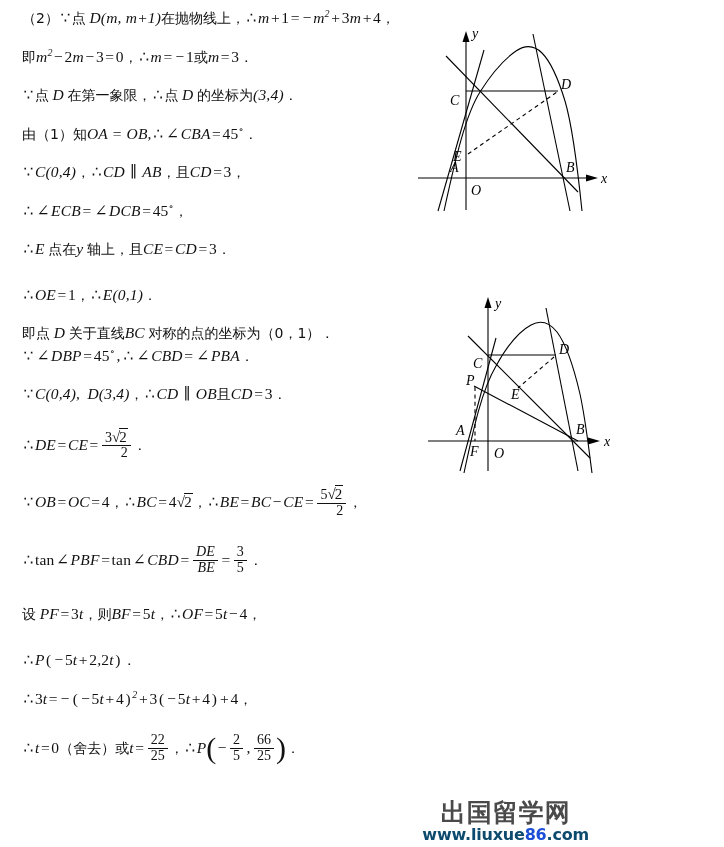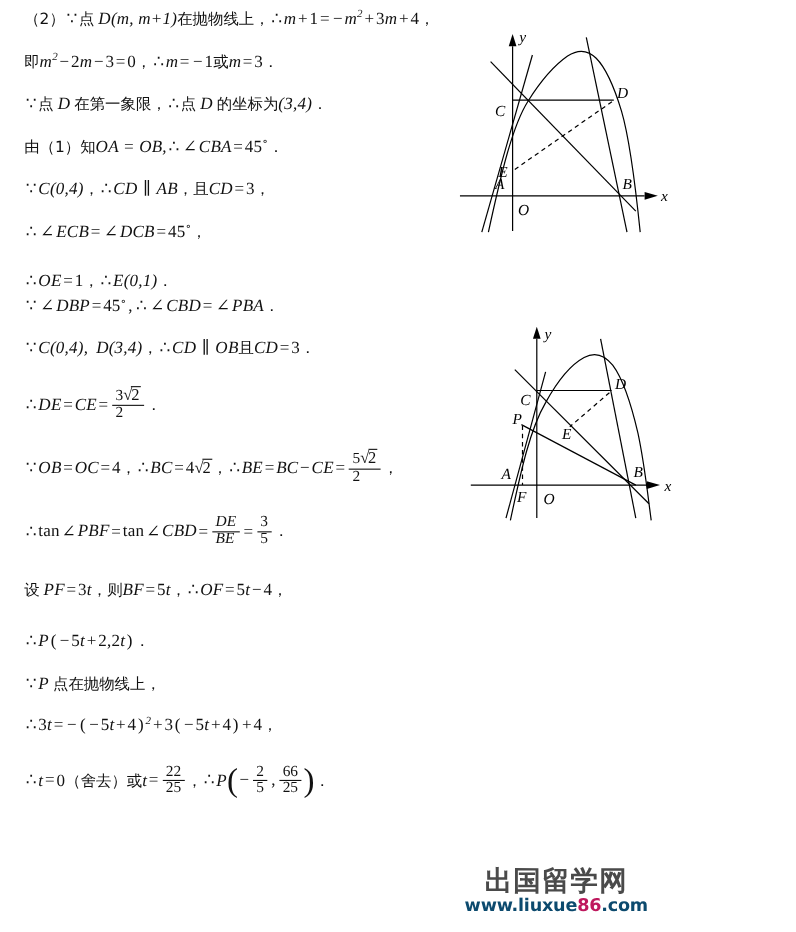--- a/index.html
+++ b/index.html
@@ -72,21 +72,21 @@
   }
   .deg {
     font-size: 10.5px;
     vertical-align: super;
     line-height: 0;
     font-style: normal;
   }
   .frac {
     display: inline-block;
     vertical-align: middle;
-    text-align: left;
+    text-align: right;
     font-style: normal;
     line-height: 1.05;
     margin: 0 2px;
     position: relative;
     top: -1px;
   }
   .frac .num {
     display: block;
     font-size: 14px;
     padding: 0 3px;
@@ -122,21 +122,21 @@
   .figure {
     position: absolute;
   }
   #figure-1 { left: 418px; top: 6px; }
   #figure-2 { left: 418px; top: 286px; }
 
   
   .watermark {
     position: absolute;
     right: 8px;
-    bottom: 16px;
+    bottom: 4px;
     text-align: center;
     line-height: 1;
     user-select: none;
   }
   .wm-cn {
     font-family: "DejaVu Sans", "Liberation Sans", sans-serif;
     font-weight: bold;
     font-size: 25px;
     color: #4a4a4a;
     letter-spacing: 1px;
@@ -144,21 +144,21 @@
   }
   .wm-url {
     font-family: "DejaVu Sans", "Liberation Sans", sans-serif;
     font-weight: bold;
     font-size: 16px;
     letter-spacing: -0.2px;
     display: block;
     margin-top: 2px;
   }
   .wm-url .blue { color: #0c4a6e; }
-  .wm-url .red  { color: #be185d; }
+  .wm-url .red  { color: #1d4ed8; }
 </style>
 </head>
 <body>
 
 <div class="page">
 
   <div class="textcol">
 
     <div class="line">
       <span class="cn">（2）</span><span class="op">∵</span><span class="cn">点</span>&nbsp;<span class="v">D</span><span class="v">(m,  m+1)</span><span class="cn">在抛物线上，</span><span class="op">∴</span><span class="v"><span class="v">m</span><span class="op">+</span><span class="n">1</span><span class="op">=</span><span class="op">−</span><span class="v">m</span><sup class="exp">2</sup><span class="op">+</span><span class="n">3</span><span class="v">m</span><span class="op">+</span><span class="n">4</span></span><span class="cn">，</span>
@@ -178,25 +178,31 @@
 
 
     <div class="line gap-lg">
       <span class="op">∵</span><span class="v">C(0,4)</span><span class="cn">，</span><span class="op">∴</span><span class="v">CD</span>&nbsp;<span class="op">∥</span>&nbsp;<span class="v">AB</span><span class="cn">，</span><span class="cn">且</span><span class="v"><span class="v">CD</span><span class="op">=</span><span class="n">3</span></span><span class="cn">，</span>
     </div>
 
     <div class="line gap-lg">
       <span class="op">∴</span><span class="v"><span class="op">∠</span><span class="v">ECB</span><span class="op">=</span><span class="op">∠</span><span class="v">DCB</span><span class="op">=</span><span class="n">45</span><span class="deg">∘</span></span><span class="cn">，</span>
     </div>
 
+    <div class="line gap-lg">
+      <span class="op">∴</span><span class="v">E</span>&nbsp;<span class="cn">点在</span><span class="v">y</span>&nbsp;<span class="cn">轴上，</span><span class="cn">且</span><span class="v"><span class="v">CE</span><span class="op">=</span><span class="v">CD</span><span class="op">=</span><span class="n">3</span></span><span class="cn">．</span>
+    </div>
 
     <div class="line gap-xl">
       <span class="op">∴</span><span class="v"><span class="v">OE</span><span class="op">=</span><span class="n">1</span></span><span class="cn">，</span><span class="op">∴</span><span class="v">E(0,1)</span><span class="cn">．</span>
     </div>
 
+    <div class="line gap-lg">
+      <span class="cn">即点</span>&nbsp;<span class="v">D</span>&nbsp;<span class="cn">关于直线</span><span class="v">BC</span>&nbsp;<span class="cn">对称的点的坐标为（0，1）．</span>
+    </div>
 
 
 
     <div class="line gap-sm">
       <span class="op">∵</span><span class="v"><span class="op">∠</span><span class="v">DBP</span><span class="op">=</span><span class="n">45</span><span class="deg">∘</span><span class="op">,</span></span><span class="op">∴</span><span class="v"><span class="op">∠</span><span class="v">CBD</span><span class="op">=</span><span class="op">∠</span><span class="v">PBA</span></span><span class="cn">．</span>
     </div>
 
     <div class="line gap-lg">
       <span class="op">∵</span><span class="v">C(0,4),</span>&nbsp;&nbsp;<span class="v">D(3,4)</span><span class="cn">，</span><span class="op">∴</span><span class="v">CD</span>&nbsp;<span class="op">∥</span>&nbsp;<span class="v">OB</span><span class="cn">且</span><span class="v"><span class="v">CD</span><span class="op">=</span><span class="n">3</span></span><span class="cn">．</span>
     </div>
@@ -215,23 +221,20 @@
     </div>
 
     <div class="line gap-md">
       <span class="cn">设</span>&nbsp;<span class="v"><span class="v">PF</span><span class="op">=</span><span class="n">3</span><span class="v">t</span></span><span class="cn">，</span><span class="cn">则</span><span class="v"><span class="v">BF</span><span class="op">=</span><span class="n">5</span><span class="v">t</span></span><span class="cn">，</span><span class="op">∴</span><span class="v"><span class="v">OF</span><span class="op">=</span><span class="n">5</span><span class="v">t</span><span class="op">−</span><span class="n">4</span></span><span class="cn">，</span>
     </div>
 
     <div class="line gap-md">
       <span class="op">∴</span><span class="v"><span class="v">P</span><span class="op">(</span><span class="op">−</span><span class="n">5</span><span class="v">t</span><span class="op">+</span><span class="n">2,2</span><span class="v">t</span><span class="op">)</span></span><span class="cn">．</span>
     </div>
 
-    <div class="line gap-lg">
-      <span class="op">∵</span><span class="v">P</span>&nbsp;<span class="cn">点在抛物线上，</span>
-    </div>
 
     <div class="line gap-lg">
       <span class="op">∴</span><span class="v"><span class="n">3</span><span class="v">t</span><span class="op">=</span><span class="op">−</span><span class="op">(</span><span class="op">−</span><span class="n">5</span><span class="v">t</span><span class="op">+</span><span class="n">4</span><span class="op">)</span><sup class="exp">2</sup><span class="op">+</span><span class="n">3</span><span class="op">(</span><span class="op">−</span><span class="n">5</span><span class="v">t</span><span class="op">+</span><span class="n">4</span><span class="op">)</span><span class="op">+</span><span class="n">4</span></span><span class="cn">，</span>
     </div>
 
     <div class="line gap-xl">
       <span class="op">∴</span><span class="v"><span class="v">t</span><span class="op">=</span><span class="n">0</span></span><span class="cn">（舍去）</span><span class="cn">或</span><span class="v"><span class="v">t</span><span class="op">=</span></span><span class="frac"><span class="num">22</span><span class="den">25</span></span><span class="cn">，</span><span class="op">∴</span><span class="v">P</span><span class="bigparen">(</span><span class="op">−</span><span class="frac"><span class="num">2</span><span class="den">5</span></span><span class="op">,</span><span class="frac"><span class="num">66</span><span class="den">25</span></span><span class="bigparen">)</span><span class="cn">．</span>
     </div>
 
   </div>

